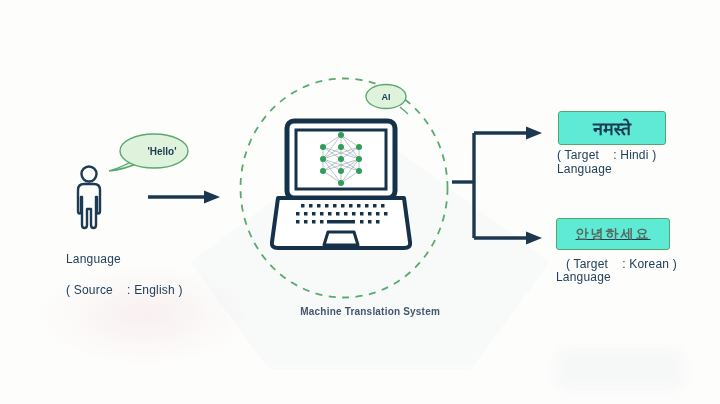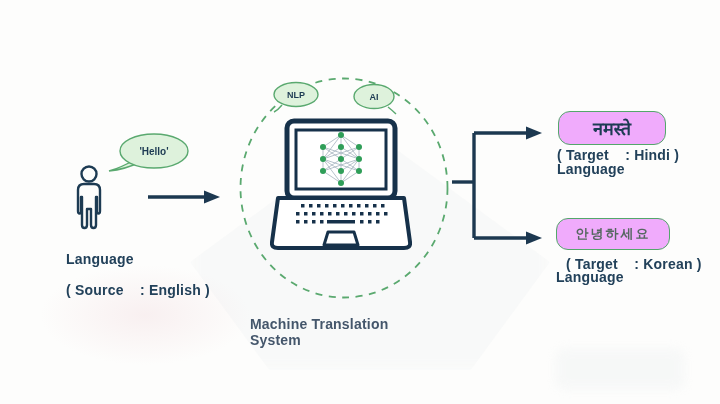--- a/index.html
+++ b/index.html
@@ -18,31 +18,31 @@
        background:radial-gradient(closest-side,rgba(236,205,210,.28),rgba(236,205,210,0));}
   .wm3{left:555px;top:348px;width:130px;height:42px;background:#f3f5f5;opacity:.6;border-radius:10px;filter:blur(5px);}
   
   .bubble-label{
     position:absolute;display:flex;align-items:center;justify-content:center;
     font-weight:bold;color:#1d3b53;white-space:nowrap;
   }
   
   .out-box{
     position:absolute;display:flex;align-items:center;justify-content:center;
-    background:#f0abfc;border:1.5px solid #54a76b;border-radius:12px;
+    background:#5eead4;border:1.5px solid #54a76b;border-radius:3px;
   }
   .hindi-text{font-size:18px;font-weight:bold;color:#1d3b53;font-family:"DejaVu Sans","Liberation Sans",sans-serif;}
   .korean-text{font-size:13px;font-weight:600;color:#566861;letter-spacing:2px;font-family:"DejaVu Sans","Liberation Sans",sans-serif;}
   .caption{
-    position:absolute;font-size:14px;font-weight:bold;color:#22415a;
+    position:absolute;font-size:12px;font-weight:normal;color:#22415a;
     white-space:pre;letter-spacing:.2px;line-height:13px;
   }
   .mts-label{
-    position:absolute;left:250px;top:306px;width:190px;text-align:left;
-    font-size:14px;font-weight:bold;color:#44566b;letter-spacing:.2px;margin-top:10px;
+    position:absolute;left:250px;top:306px;width:190px;text-align:right;
+    font-size:10px;font-weight:bold;color:#44566b;letter-spacing:.2px;
   }
   svg{display:block;}
 </style>
 </head>
 <body>
 
 <div class="canvas">
 
   <div class="wm wm1"></div>
   <div class="wm wm2"></div>
@@ -59,21 +59,21 @@
              L36,67 Q36,70 33.5,70 Q31,70 31,67 L31,51 L27,51 L27,67
              Q27,70 24.5,70 Q22,70 22,67 L22,39 L21,39
              L21,53 Q21,55.5 19.5,55.5 Q18,55.5 18,53 Z" fill="#fdfdfc" stroke="#1d3b53" stroke-width="2.4" stroke-linejoin="round"></path>
   </svg>
 
   <div class="abs" style="left:108px;top:132px;width:82px;height:42px;">
     <svg width="82" height="42" viewBox="0 0 82 42">
       <path d="M26,28 C16,34 8,37 1,39 C12,38 24,34 32,30 Z" fill="#def2dc" stroke="#5aa96f" stroke-width="1.4"></path>
       <ellipse cx="46" cy="19" rx="34" ry="17" fill="#def2dc" stroke="#5aa96f" stroke-width="1.4"></ellipse>
     </svg>
-    <span class="bubble-label" style="left:14px;top:0;width:64px;height:38px;font-size:10px;">'Hello'</span>
+    <span class="bubble-label" style="left:22px;top:0;width:64px;height:38px;font-size:10px;">'Hello'</span>
   </div>
 
   <svg class="abs" style="left:146px;top:189px;" width="76" height="16" viewBox="0 0 76 16">
     <line x1="2" y1="8" x2="60" y2="8" stroke="#1c3850" stroke-width="3.4"></line>
     <polygon points="58,1.5 74,8 58,14.5" fill="#1c3850"></polygon>
   </svg>
 
   <svg class="abs" style="left:270px;top:115px;" width="142" height="140" viewBox="0 0 142 140">
 
     <rect x="17" y="6" width="108" height="77" rx="7" fill="#ffffff" stroke="#16314a" stroke-width="5"></rect>
@@ -155,29 +155,22 @@
         <rect x="50" y="105" width="3.5" height="3.5"></rect>
       <rect x="57" y="105" width="28" height="3.5"></rect>
       <rect x="90" y="105" width="3.5" height="3.5"></rect>
         <rect x="98" y="105" width="3.5" height="3.5"></rect>
         <rect x="106" y="105" width="3.5" height="3.5"></rect>
     </g>
 
     <path d="M58,117 L84,117 L88,130 L54,130 Z" fill="#ffffff" stroke="#16314a" stroke-width="3" stroke-linejoin="round"></path>
   </svg>
 
-  <div class="abs" style="left:272px;top:81px;width:48px;height:32px;">
-    <svg width="48" height="32" viewBox="0 0 48 32">
-      <path d="M10,24 Q6,29 2,31" fill="none" stroke="#5aa96f" stroke-width="1.4"></path>
-      <ellipse cx="24" cy="13.5" rx="22" ry="12" fill="#def2dc" stroke="#5aa96f" stroke-width="1.4"></ellipse>
-    </svg>
-    <span class="bubble-label" style="left:0;top:0;width:48px;height:27px;font-size:9px;">NLP</span>
-  </div>
-
-  <div class="abs" style="left:352px;top:83px;width:46px;height:32px;">
+
+  <div class="abs" style="left:364px;top:83px;width:46px;height:32px;">
     <svg width="46" height="32" viewBox="0 0 46 32">
       <path d="M36,24 Q41,28 44,31" fill="none" stroke="#5aa96f" stroke-width="1.4"></path>
       <ellipse cx="22" cy="13.5" rx="20" ry="12" fill="#def2dc" stroke="#5aa96f" stroke-width="1.4"></ellipse>
     </svg>
     <span class="bubble-label" style="left:0;top:0;width:44px;height:27px;font-size:9px;">AI</span>
   </div>
 
 
   <svg class="abs" style="left:448px;top:126px;" width="100" height="122" viewBox="0 0 100 122">
     <line x1="4" y1="56" x2="27" y2="56" stroke="#1c3850" stroke-width="3.4"></line>
@@ -187,21 +180,21 @@
     <line x1="26" y1="112" x2="80" y2="112" stroke="#1c3850" stroke-width="3.4"></line>
     <polygon points="78,105.5 94,112 78,118.5" fill="#1c3850"></polygon>
   </svg>
 
   <div class="out-box" style="left:558px;top:111px;width:106px;height:32px;">
     <span class="hindi-text">नमस्ते</span>
   </div>
   <div class="caption" style="left:557px;top:149px;">( Target    : Hindi )</div>
   <div class="caption" style="left:557px;top:163px;">Language</div>
 
-  <div class="out-box" style="left:556px;top:218px;width:112px;height:30px;">
+  <div class="out-box" style="left:556px;top:218px;width:112px;height:30px;text-decoration:underline;">
     <span class="korean-text">안녕하세요</span>
   </div>
   <div class="caption" style="left:556px;top:258px;padding-left:10px;">( Target    : Korean )</div>
   <div class="caption" style="left:556px;top:271px;">Language</div>
 
   <div class="caption" style="left:66px;top:240px;margin-top:44px;">( Source    : English )</div>
   <div class="caption" style="left:66px;top:253px;">Language</div>
 
   <div class="mts-label">Machine Translation System</div>
 

